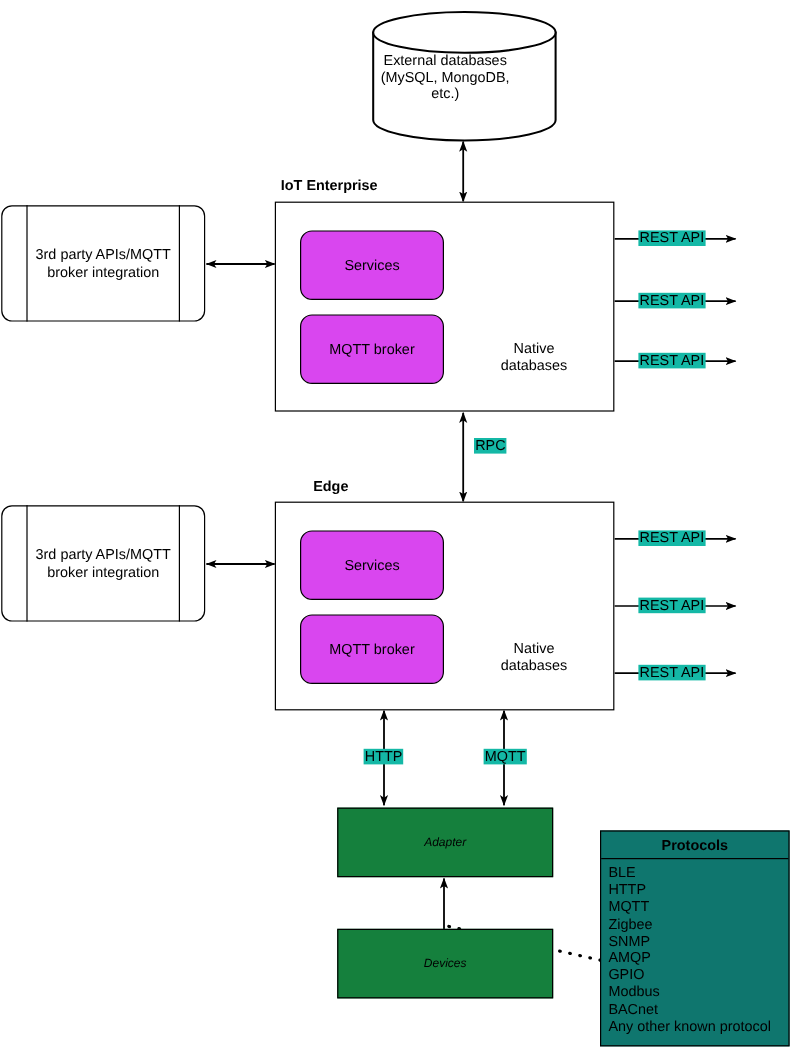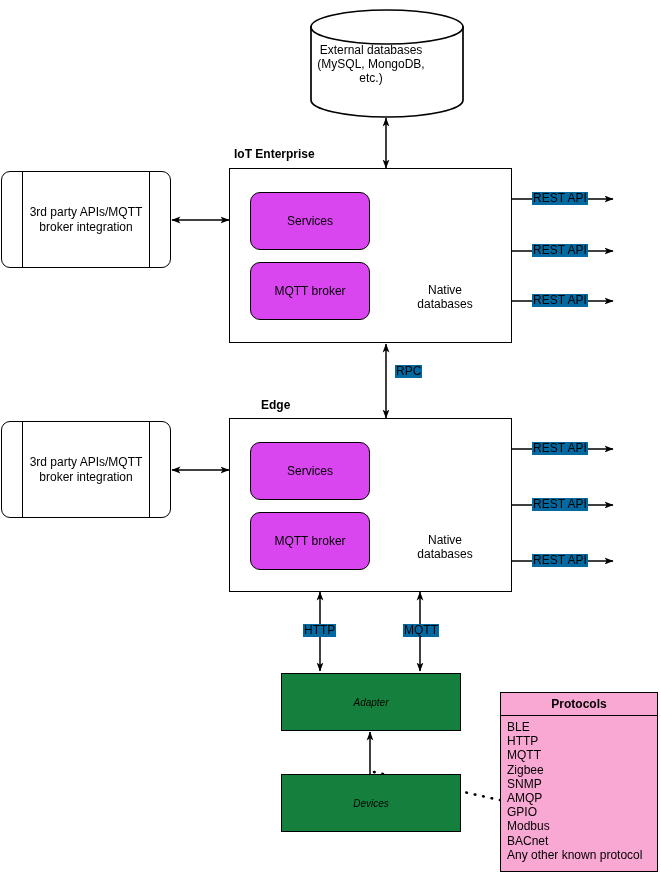--- a/index.html
+++ b/index.html
@@ -17,26 +17,26 @@
   
   .container-box{border:1.6px solid #000;background:#fff;}
   
   .rect-box{border:1.6px solid #000;background:#15803d;font-size:10px;font-style:italic;}
   
   .round-box{border:1.3px solid #000;border-radius:10px;background:#d946ef;font-size:12px;}
 
   .section-title{font-size:12px;font-weight:bold;position:absolute;white-space:nowrap;}
 
   .edge-label{
-    position:absolute;font-size:12px;line-height:13px;background:#0369a1;
+    position:absolute;font-size:12px;line-height:13px;background:#14b8a6;
     white-space:nowrap;text-align:center;padding:0 1px;
   }
 
   
-  .proto-box{position:absolute;border:1.6px solid #000;background:#f9a8d4;box-sizing:border-box;}
+  .proto-box{position:absolute;border:1.6px solid #000;background:#0f766e;box-sizing:border-box;}
   .proto-head{
     font-size:12px;font-weight:bold;text-align:center;
     border-bottom:1.6px solid #000;padding:4px 0 4px 0;
   }
   .proto-list{padding:4px 0 3px 6px;}
   .proto-item{font-size:12px;line-height:14.2px;white-space:nowrap;}
 
   .cyl-label{position:absolute;font-size:12px;line-height:14px;text-align:center;white-space:pre;}
 </style>
 </head>

